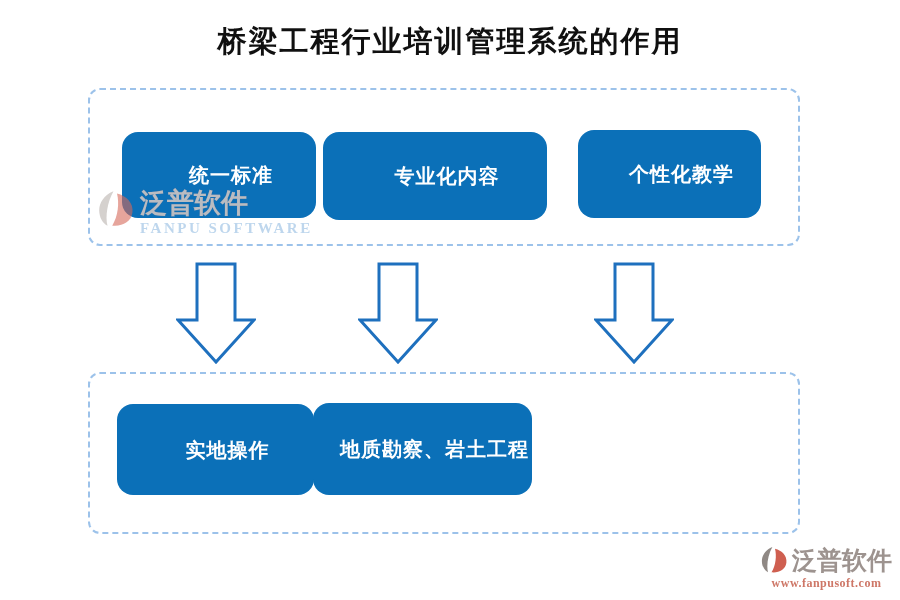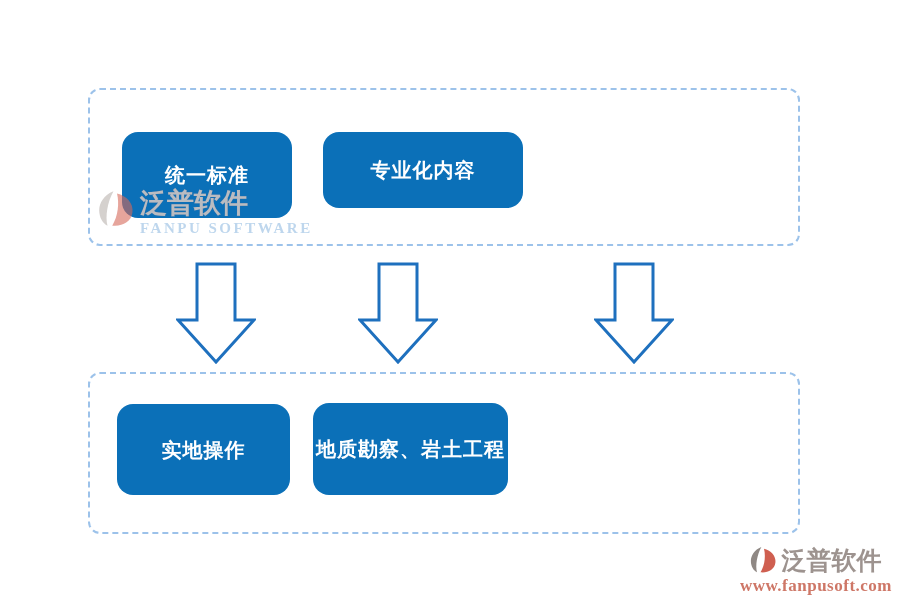--- a/index.html
+++ b/index.html
@@ -15,24 +15,24 @@
     position:absolute;left:88px;width:712px;
     border:2px dashed var(--dash_border,#9cc2ea);border-radius:12px;
     box-sizing:border-box;background:transparent;
   }
   .group-top{top:88px;height:158px;}
   .group-bottom{top:372px;height:162px;}
   .bluebox{
     position:absolute;background:var(--box_blue,#0b70b8);border-radius:16px;
     display:flex;align-items:center;justify-content:center;
     color:#ffffff;font-weight:bold;font-size:20px;letter-spacing:1px;
-    text-align:center;line-height:1.2;
+    text-align:center;line-height:1.2;padding-left:24px;
   }
   .box-a{left:122px;top:132px;width:170px;height:86px;}
-  .box-b{left:323px;top:132px;width:200px;height:76px;}
+  .box-b{left:323px;top:132px;width:200px;height:88px;}
   .box-c{left:578px;top:130px;width:159px;height:88px;}
   .box-d{left:117px;top:404px;width:173px;height:91px;}
   .box-e{left:313px;top:403px;width:195px;height:92px;}
   .box-f{left:545px;top:403px;width:220px;height:94px;}
   .arrow{position:absolute;top:262px;width:80px;height:104px;}
   .arrow-1{left:176px;}
   .arrow-2{left:358px;}
   .arrow-3{left:594px;}
   .wm-top{
     position:absolute;left:98px;top:190px;display:flex;align-items:flex-start;
@@ -43,35 +43,39 @@
   .wm-top .wm-cn{font-size:27px;font-weight:bold;color:#e6cfc4;line-height:1;
     text-shadow:0 0 1px rgba(214,110,90,0.35);}
   .wm-top .wm-en{font-size:15px;font-weight:bold;color:#aecde9;letter-spacing:2.5px;margin-top:3px;}
   .wm-bottom{
     position:absolute;right:8px;top:546px;display:flex;flex-direction:column;
     align-items:center;z-index:5;
   }
   .wm-bottom .wm-row{display:flex;align-items:center;gap:3px;}
   .wm-bottom .wm-logo{width:28px;height:28px;}
   .wm-bottom .wm-cn{font-size:25px;font-weight:bold;color:#9d938f;line-height:1;}
-  .wm-bottom .wm-url{font-size:17px;font-weight:bold;color:#ce7767;margin-top:2px;letter-spacing:0.5px;}
+  .wm-bottom .wm-url{font-size:12px;font-weight:bold;color:#ce7767;margin-top:2px;letter-spacing:0.5px;}
 </style>
 </head>
 <body>
 
 <div class="stage">
 
+  <h1 class="title">桥梁工程行业培训管理系统的作用</h1>
 
   <div class="dash-group group-top"></div>
 
   <div class="bluebox box-a">
     <span>统一标准</span>
   </div>
   <div class="bluebox box-b">
     <span>专业化内容</span>
+  </div>
+  <div class="bluebox box-c">
+    <span>个性化教学</span>
   </div>
 
   <svg class="arrow arrow-1" viewBox="0 0 80 104">
     <polygon points="21,2 59,2 59,58 78,58 40,100 2,58 21,58" fill="#ffffff" stroke="#1e70be" stroke-width="3"></polygon>
   </svg>
   <svg class="arrow arrow-2" viewBox="0 0 80 104">
     <polygon points="21,2 59,2 59,58 78,58 40,100 2,58 21,58" fill="#ffffff" stroke="#1e70be" stroke-width="3"></polygon>
   </svg>
   <svg class="arrow arrow-3" viewBox="0 0 80 104">
     <polygon points="21,2 59,2 59,58 78,58 40,100 2,58 21,58" fill="#ffffff" stroke="#1e70be" stroke-width="3"></polygon>

